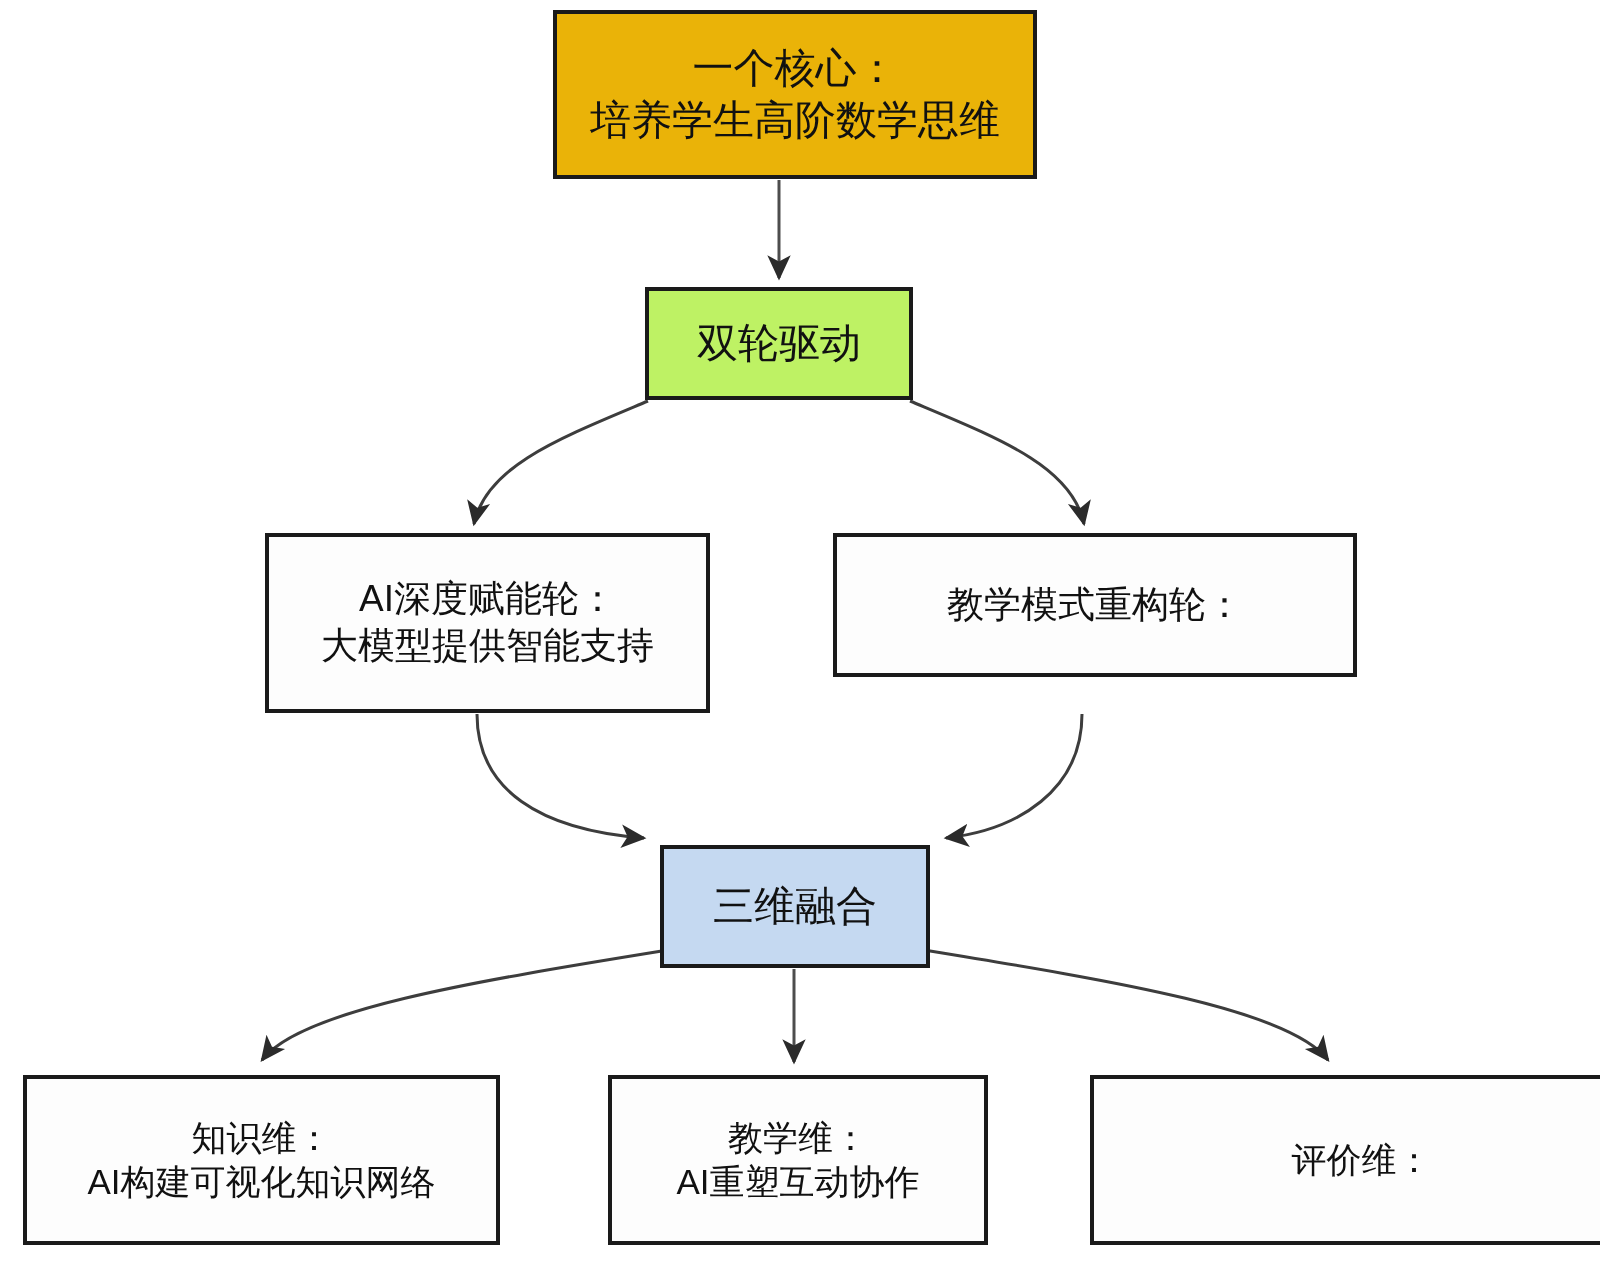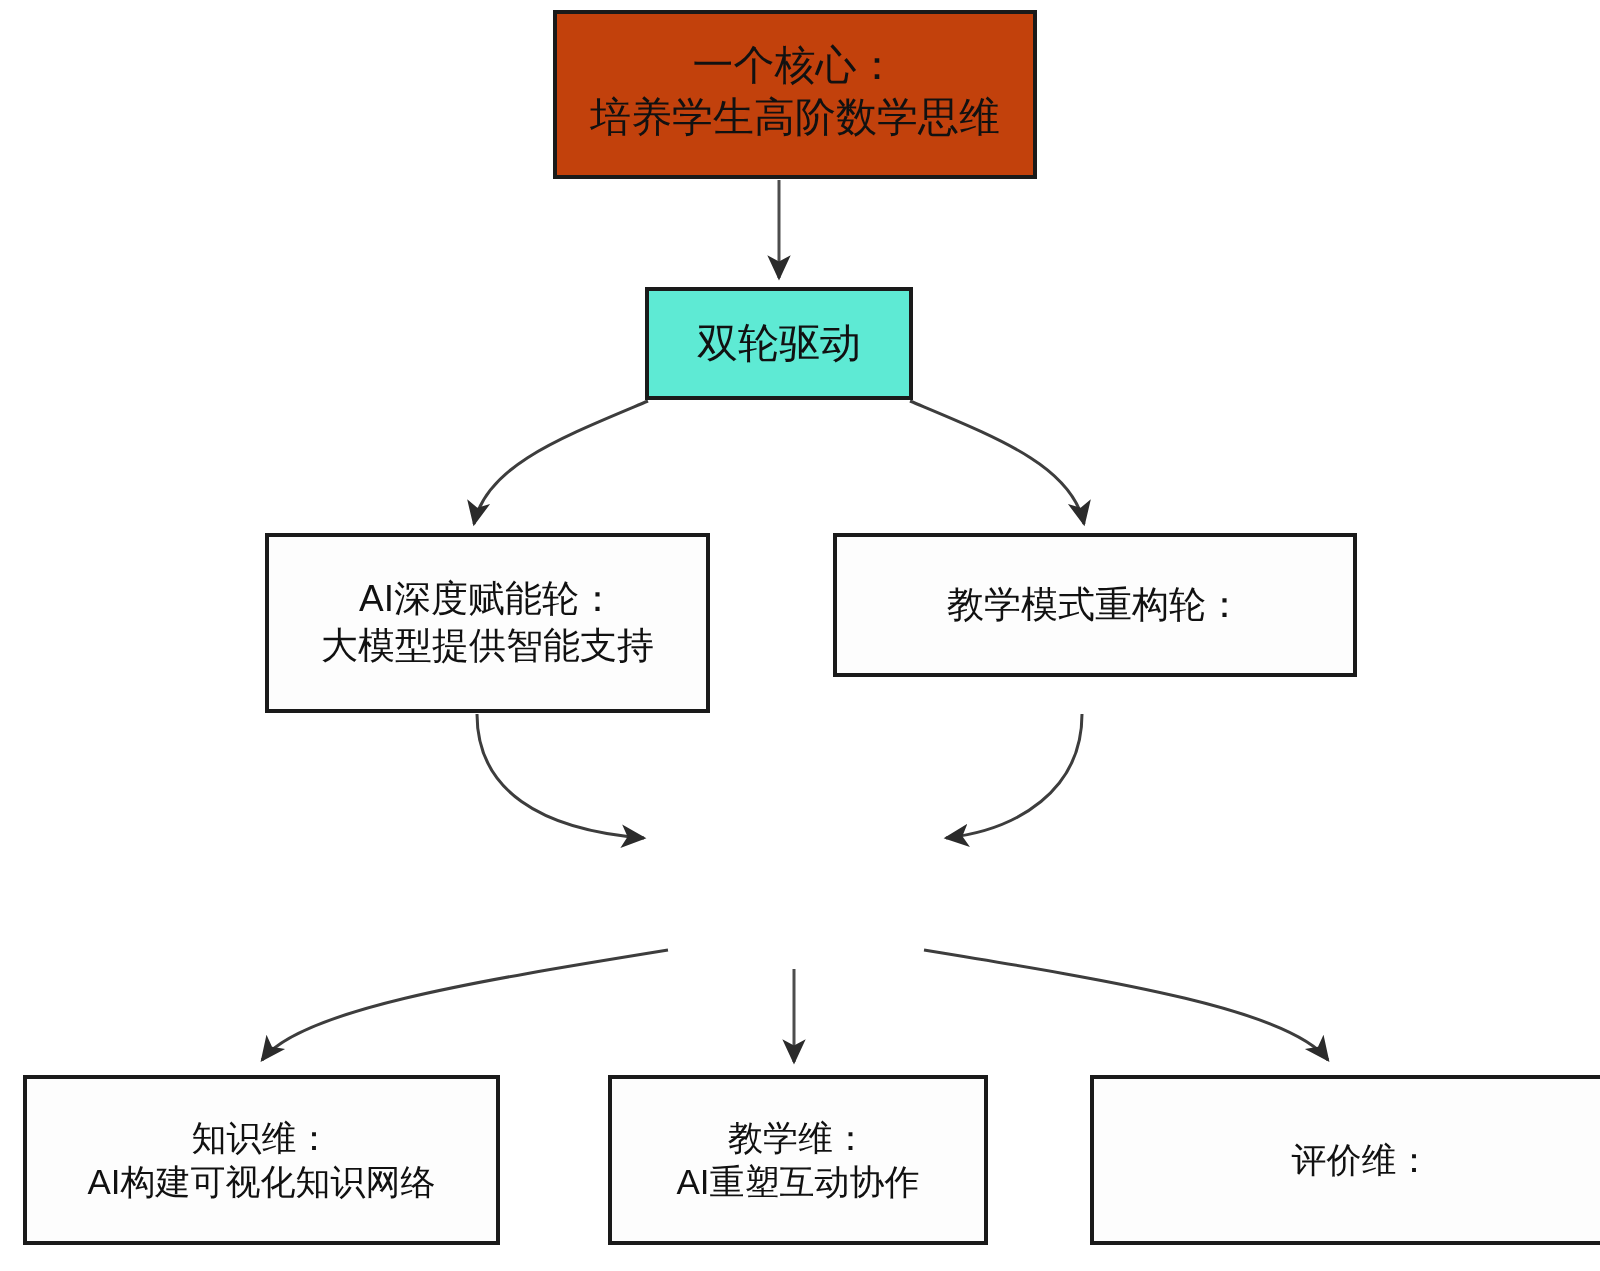--- a/index.html
+++ b/index.html
@@ -40,30 +40,29 @@
   }
   .node .line {
     display: block;
     white-space: nowrap;
   }
   .node-core {
     left: 553px;
     top: 10px;
     width: 484px;
     height: 169px;
-    background: #c2410c;
+    background: #eab308;
     font-size: 41px;
-    font-family: Liberation Mono, monospace;
   }
   .node-dual {
     left: 645px;
     top: 287px;
     width: 268px;
     height: 113px;
-    background: #5eead4;
+    background: #bef264;
     font-size: 41px;
   }
   .node-ai-wheel {
     left: 265px;
     top: 533px;
     width: 445px;
     height: 180px;
     font-size: 37px;
     text-align: right;
   }
@@ -141,20 +140,23 @@
 
   <div class="node node-ai-wheel">
     <span class="line">AI深度赋能轮：</span>
     <span class="line">大模型提供智能支持</span>
   </div>
 
   <div class="node node-teach-wheel">
     <span class="line">教学模式重构轮：</span>
   </div>
 
+  <div class="node node-fusion">
+    <span class="line">三维融合</span>
+  </div>
 
   <div class="node node-dim node-dim-knowledge">
     <span class="line">知识维：</span>
     <span class="line">AI构建可视化知识网络</span>
   </div>
 
   <div class="node node-dim node-dim-teaching">
     <span class="line">教学维：</span>
     <span class="line">AI重塑互动协作</span>
   </div>

